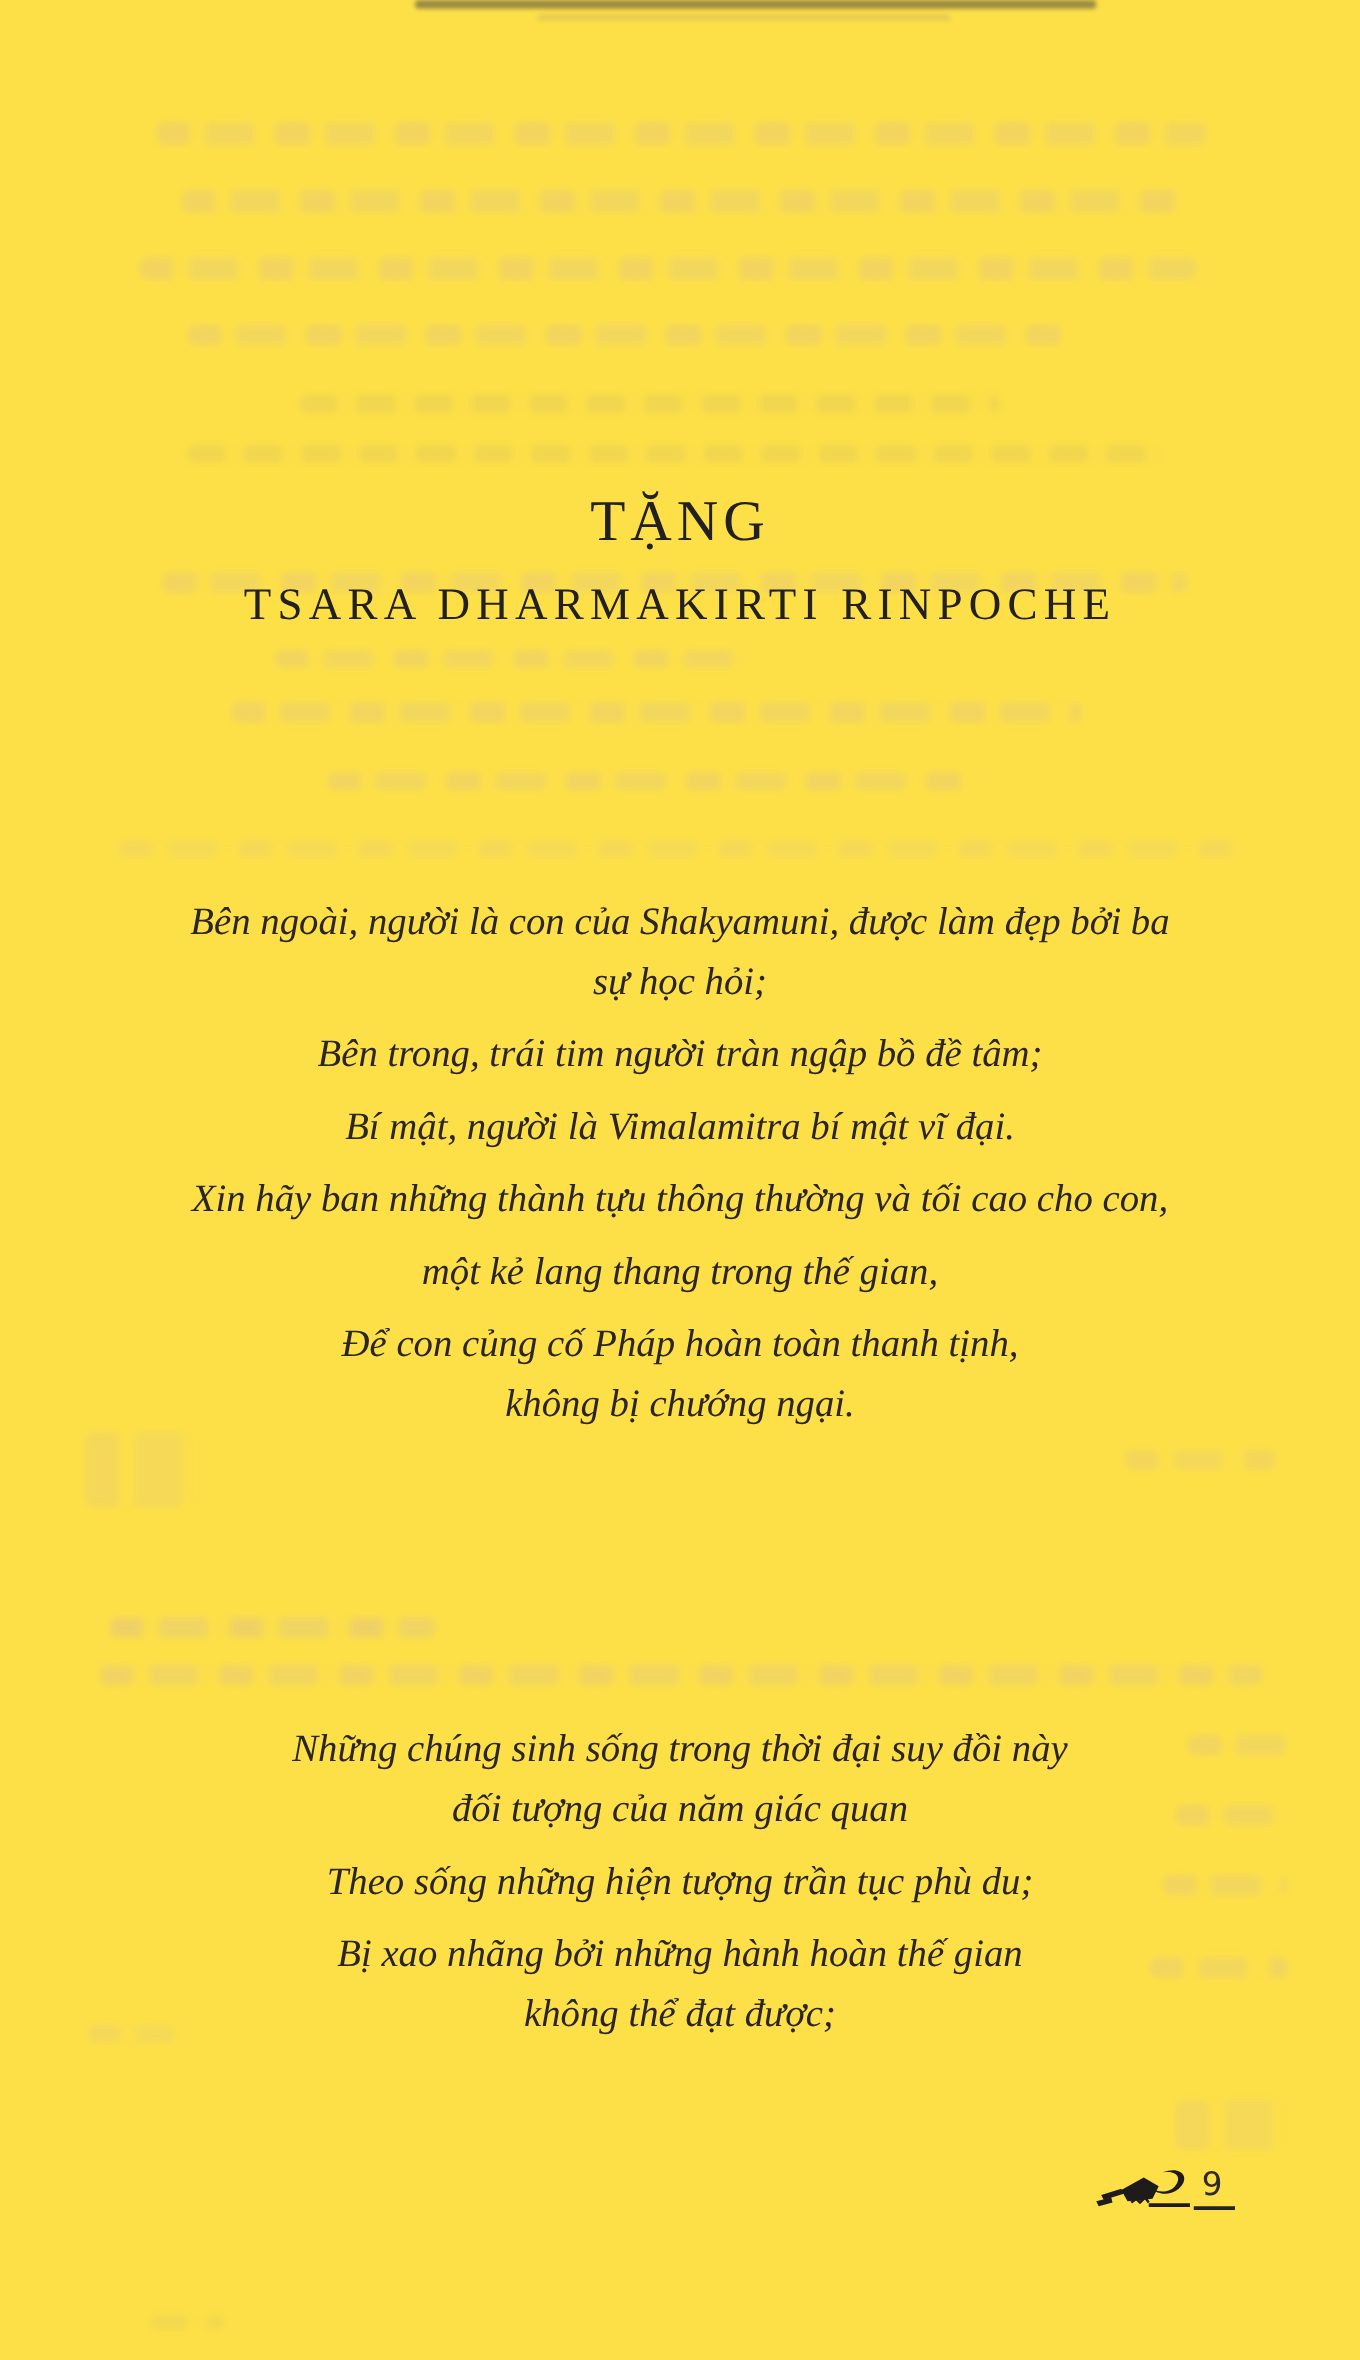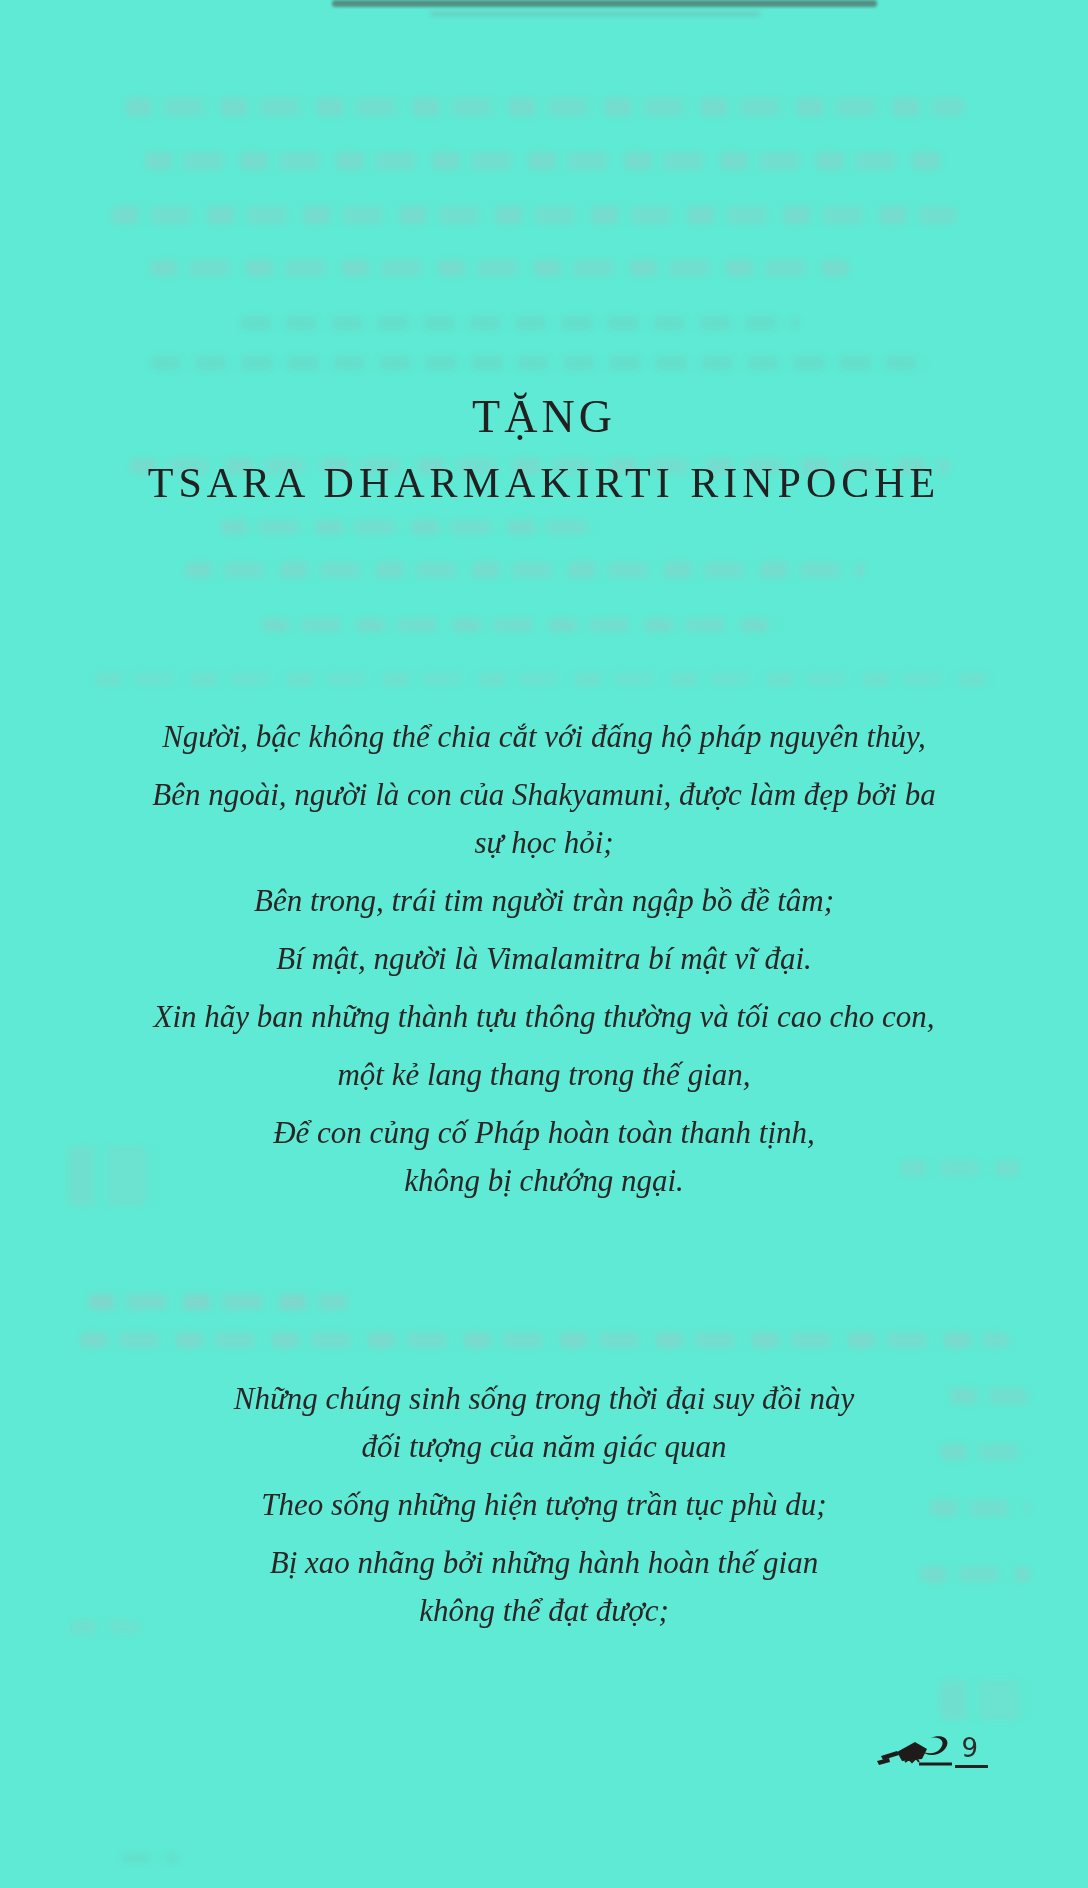--- a/index.html
+++ b/index.html
@@ -5,21 +5,21 @@
   html,body{margin:0;padding:0;}
   body{
     width:1088px;height:1888px;
     background:#f6f4f2;
     font-family:"Liberation Serif","DejaVu Serif",serif;
     overflow:hidden;
   }
   .page{
     position:relative;
     width:1088px;height:1888px;
-    background:#5eead4;
+    background:#fde047;
     color:#262122;
   }
   
   .ghost{
     position:absolute;
     border-radius:6px;
     background:repeating-linear-gradient(90deg,
       rgba(205,170,182,0.40) 0px, rgba(205,170,182,0.40) 26px,
       rgba(205,170,182,0.05) 26px, rgba(205,170,182,0.05) 40px,
       rgba(198,176,186,0.35) 40px, rgba(198,176,186,0.35) 78px,
@@ -43,21 +43,21 @@
   }
   .title-block{
     position:absolute;top:388px;left:64px;width:960px;
     text-align:center;
   }
   .title-1{
     font-size:46px;line-height:58px;font-weight:400;
     letter-spacing:4px;color:#232021;margin:0;
   }
   .title-2{
-    font-size:42px;line-height:54px;font-weight:400;
+    font-size:36px;line-height:54px;font-weight:400;
     letter-spacing:5px;color:#232021;margin:10px 0 0 0;white-space:nowrap;
   }
   .verse{
     position:absolute;left:64px;width:960px;
     text-align:center;
     font-style:italic;
     font-size:31px;line-height:46px;
     color:#2b2526;
   }
   .stanza-1{top:714px;}
@@ -107,21 +107,20 @@
   <div class="ghost" style="top:1620px;left:70px;width:70px;height:14px;opacity:.4;"></div>
   <div class="ghost" style="top:1680px;left:940px;width:90px;height:40px;opacity:.4;"></div>
   <div class="ghost gray" style="top:1852px;left:120px;width:60px;height:12px;opacity:.3;"></div>
 
   <div class="title-block">
     <div class="title-1">TẶNG</div>
     <div class="title-2">TSARA DHARMAKIRTI RINPOCHE</div>
   </div>
 
   <div class="verse stanza-1">
-    <p class="vline">Người, bậc không thể chia cắt với đấng hộ pháp nguyên thủy,</p>
     <p class="vline">Bên ngoài, người là con của Shakyamuni, được làm đẹp bởi ba</p>
     <p class="vline cont">sự học hỏi;</p>
     <p class="vline">Bên trong, trái tim người tràn ngập bồ đề tâm;</p>
     <p class="vline">Bí mật, người là Vimalamitra bí mật vĩ đại.</p>
     <p class="vline">Xin hãy ban những thành tựu thông thường và tối cao cho con,</p>
     <p class="vline">một kẻ lang thang trong thế gian,</p>
     <p class="vline">Để con củng cố Pháp hoàn toàn thanh tịnh,</p>
     <p class="vline cont">không bị chướng ngại.</p>
   </div>
 

